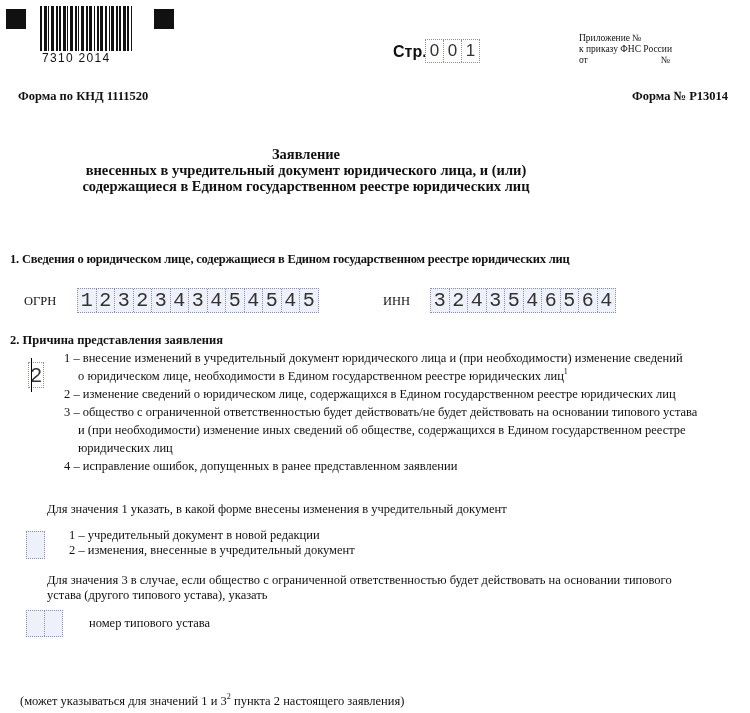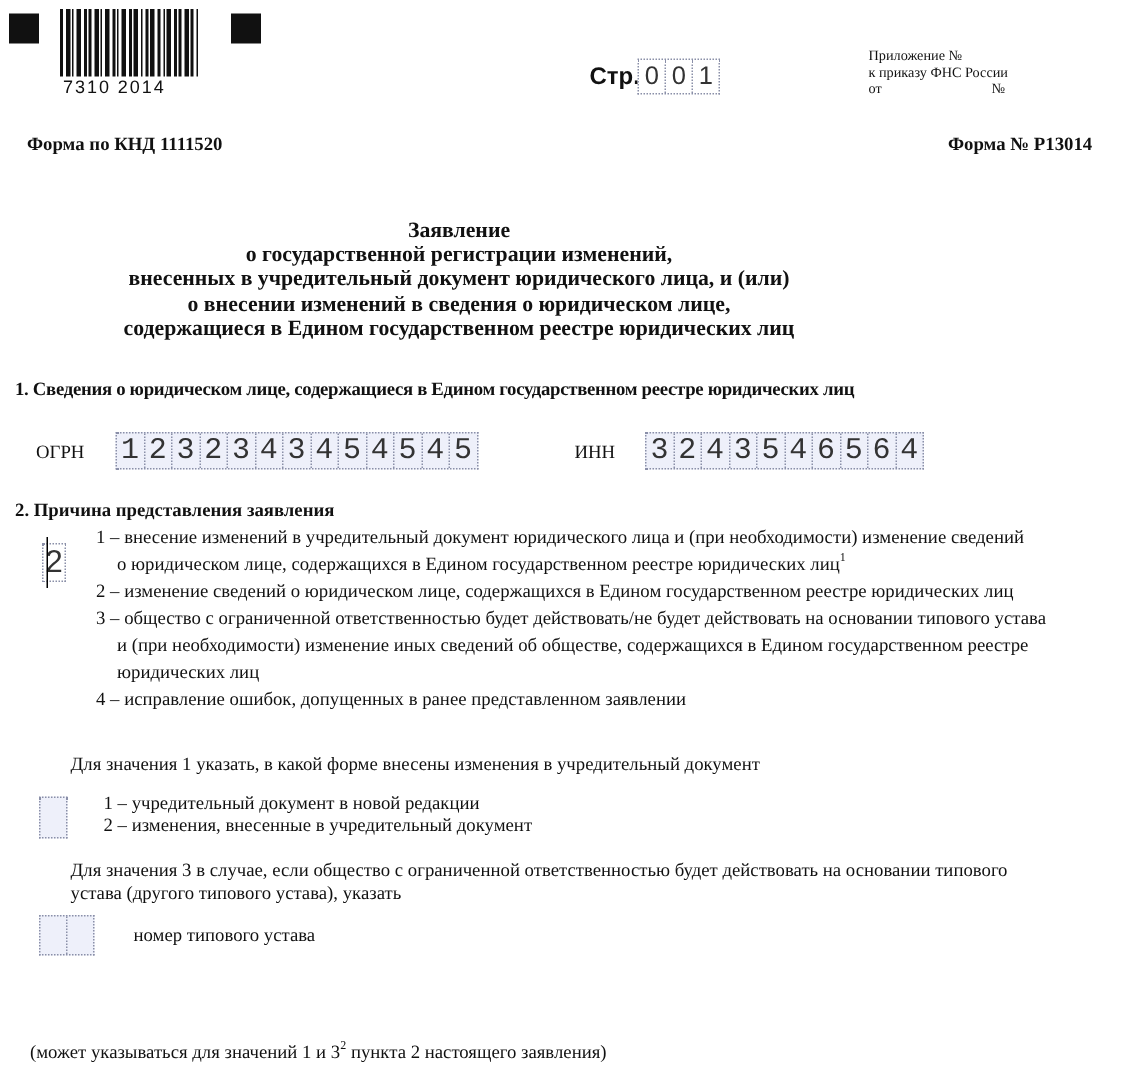--- a/index.html
+++ b/index.html
@@ -72,23 +72,21 @@
   <div>к приказу ФНС России</div>
   <div>от</div>
   <div style="position:absolute; left:82px; top:22px;">№</div>
 </div>
 
 <div class="abs bold" style="left:18px; top:89px; font-size:12.5px;">Форма по КНД 1111520</div>
 <div class="abs bold" style="left:632px; top:89px; font-size:12.5px;">Форма № Р13014</div>
 
 <div class="title">
   <div>Заявление</div>
-  <div>о государственной регистрации изменений,</div>
   <div>внесенных в учредительный документ юридического лица, и (или)</div>
-  <div>о внесении изменений в сведения о юридическом лице,</div>
   <div>содержащиеся в Едином государственном реестре юридических лиц</div>
 </div>
 
 <div class="sec-h" style="left:10px; top:252px; letter-spacing:-0.2px;">1. Сведения о юридическом лице, содержащиеся в Едином государственном реестре юридических лиц</div>
 <div class="abs" style="left:24px; top:294px; font-size:12.5px;">ОГРН</div>
 <div class="cells" style="left:77px; top:288px; height:23px;">
   <div class="cell" style="width:17.5px; font-size:20px;">1</div>
   <div class="cell" style="width:17.5px; font-size:20px;">2</div>
   <div class="cell" style="width:17.5px; font-size:20px;">3</div>
   <div class="cell" style="width:17.5px; font-size:20px;">2</div>
@@ -119,21 +117,21 @@
 <div class="sec-h" style="left:10px; top:333px;">2. Причина представления заявления</div>
 <div class="cells white" style="left:28px; top:362px; height:24px;">
   <div class="cell" style="width:14px; font-size:21px; font-family:'Liberation Sans',sans-serif;">2</div>
 </div>
 <div class="cursor" style="left:31px; top:358px; height:34px;"></div>
 
 <div class="item" style="left:64px; top:349px;">
   <div>1 – внесение  изменений  в  учредительный  документ  юридического лица и (при необходимости) изменение сведений</div>
 </div>
 <div class="item" style="left:78px; top:367px;">
-  <span>о юридическом лице, содержащихся в Едином государственном реестре юридических лиц</span><sup>1</sup>
+  <span>о юридическом лице, необходимости в Едином государственном реестре юридических лиц</span><sup>1</sup>
 </div>
 <div class="item" style="left:64px; top:385px;">2 – изменение сведений о юридическом лице, содержащихся в Едином государственном реестре юридических лиц</div>
 <div class="item" style="left:64px; top:403px;">3 – общество с ограниченной ответственностью будет действовать/не будет действовать на основании типового устава</div>
 <div class="item" style="left:78px; top:421px;">и (при необходимости)  изменение  иных  сведений об обществе, содержащихся в Едином государственном реестре</div>
 <div class="item" style="left:78px; top:439px;text-align:center;">юридических лиц</div>
 <div class="item" style="left:64px; top:457px;">4 – исправление ошибок, допущенных в ранее представленном заявлении</div>
 
 <div class="item" style="left:47px; top:500px;">Для значения 1 указать, в какой форме внесены изменения в учредительный документ</div>
 <div class="cells" style="left:26px; top:531px; height:26px;">
   <div class="cell" style="width:17px;"></div>

